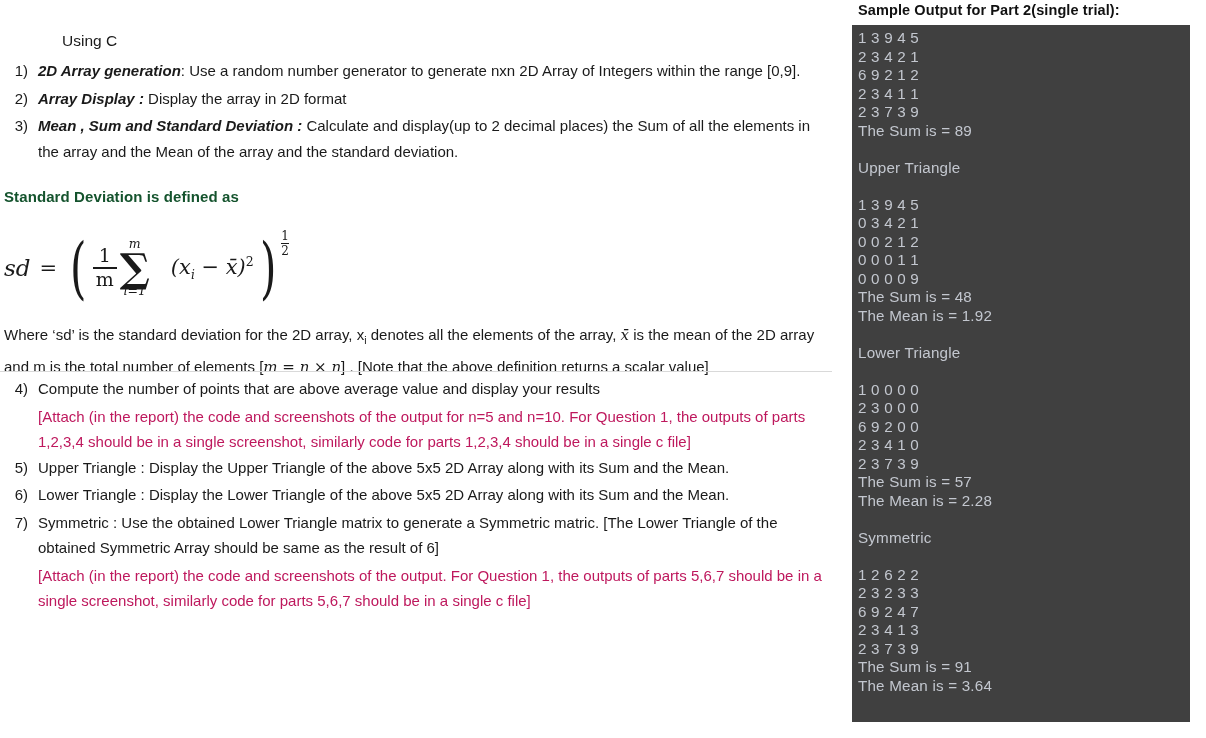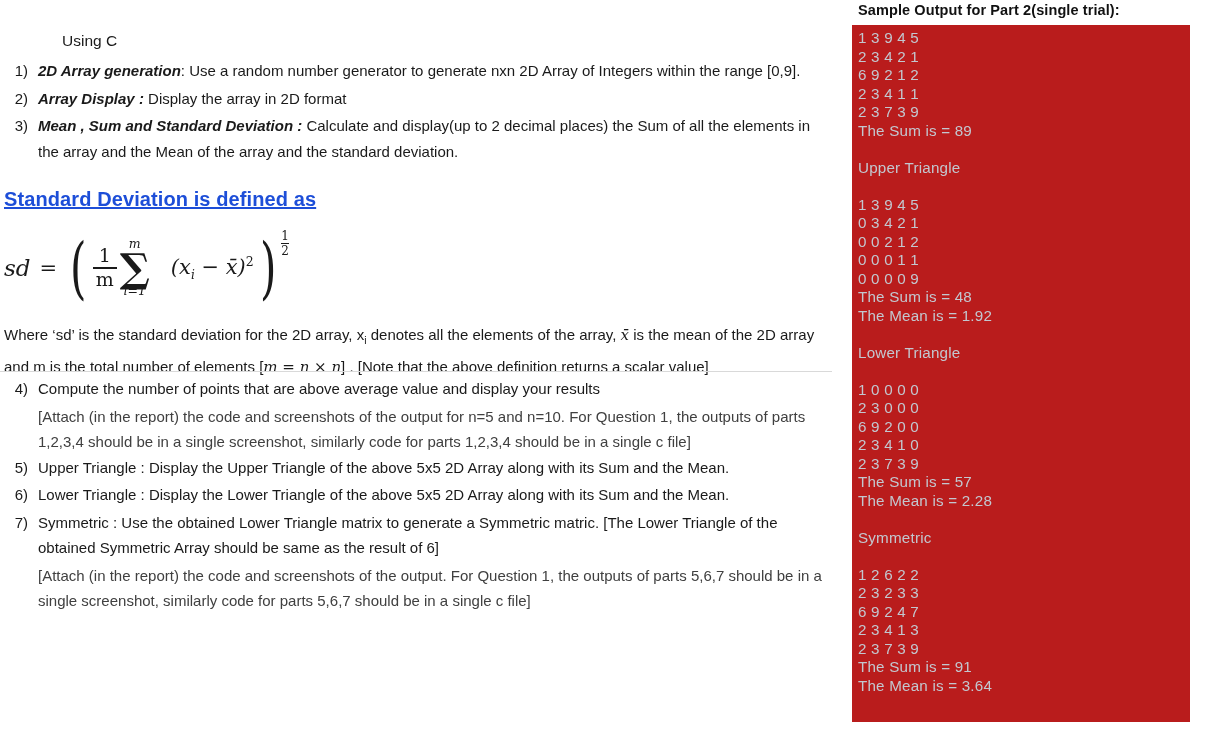--- a/index.html
+++ b/index.html
@@ -66,32 +66,31 @@
     line-height: 25.5px;
     color: #1a1a1a;
   }
   .li .body b { font-weight: bold; font-style: italic; }
 
   .sub-note {
     margin-left: 38px;
     margin-right: 14px;
     font-size: 15px;
     line-height: 25.5px;
-    color: #404040;
+    color: #be185d;
   }
 
   .sd-label {
     position: absolute;
     left: 4px;
     top: 188px;
-    font-size: 20px;
+    font-size: 15px;
     font-weight: bold;
     letter-spacing: 0.1px;
-    color: #1d4ed8;
-    text-decoration: underline;
+    color: #14532d;
   }
 
   
   .formula {
     position: absolute;
     left: 4px;
     top: 228px;
     height: 80px;
     font-family: "DejaVu Serif", "Liberation Serif", serif;
     color: #1a1a1a;
@@ -220,21 +219,21 @@
     color: #111111;
     letter-spacing: 0.1px;
     white-space: nowrap;
   }
   .term-box {
     position: absolute;
     left: 0;
     top: 25px;
     width: 338px;
     height: 697px;
-    background: #b91c1c;
+    background: #404040;
     padding: 4px 0 0 6px;
     box-sizing: border-box;
     overflow: hidden;
   }
   .term-line {
     font-family: "Liberation Sans", sans-serif;
     font-size: 15.2px;
     line-height: 18.5px;
     color: #c3c7cf;
     white-space: pre;

